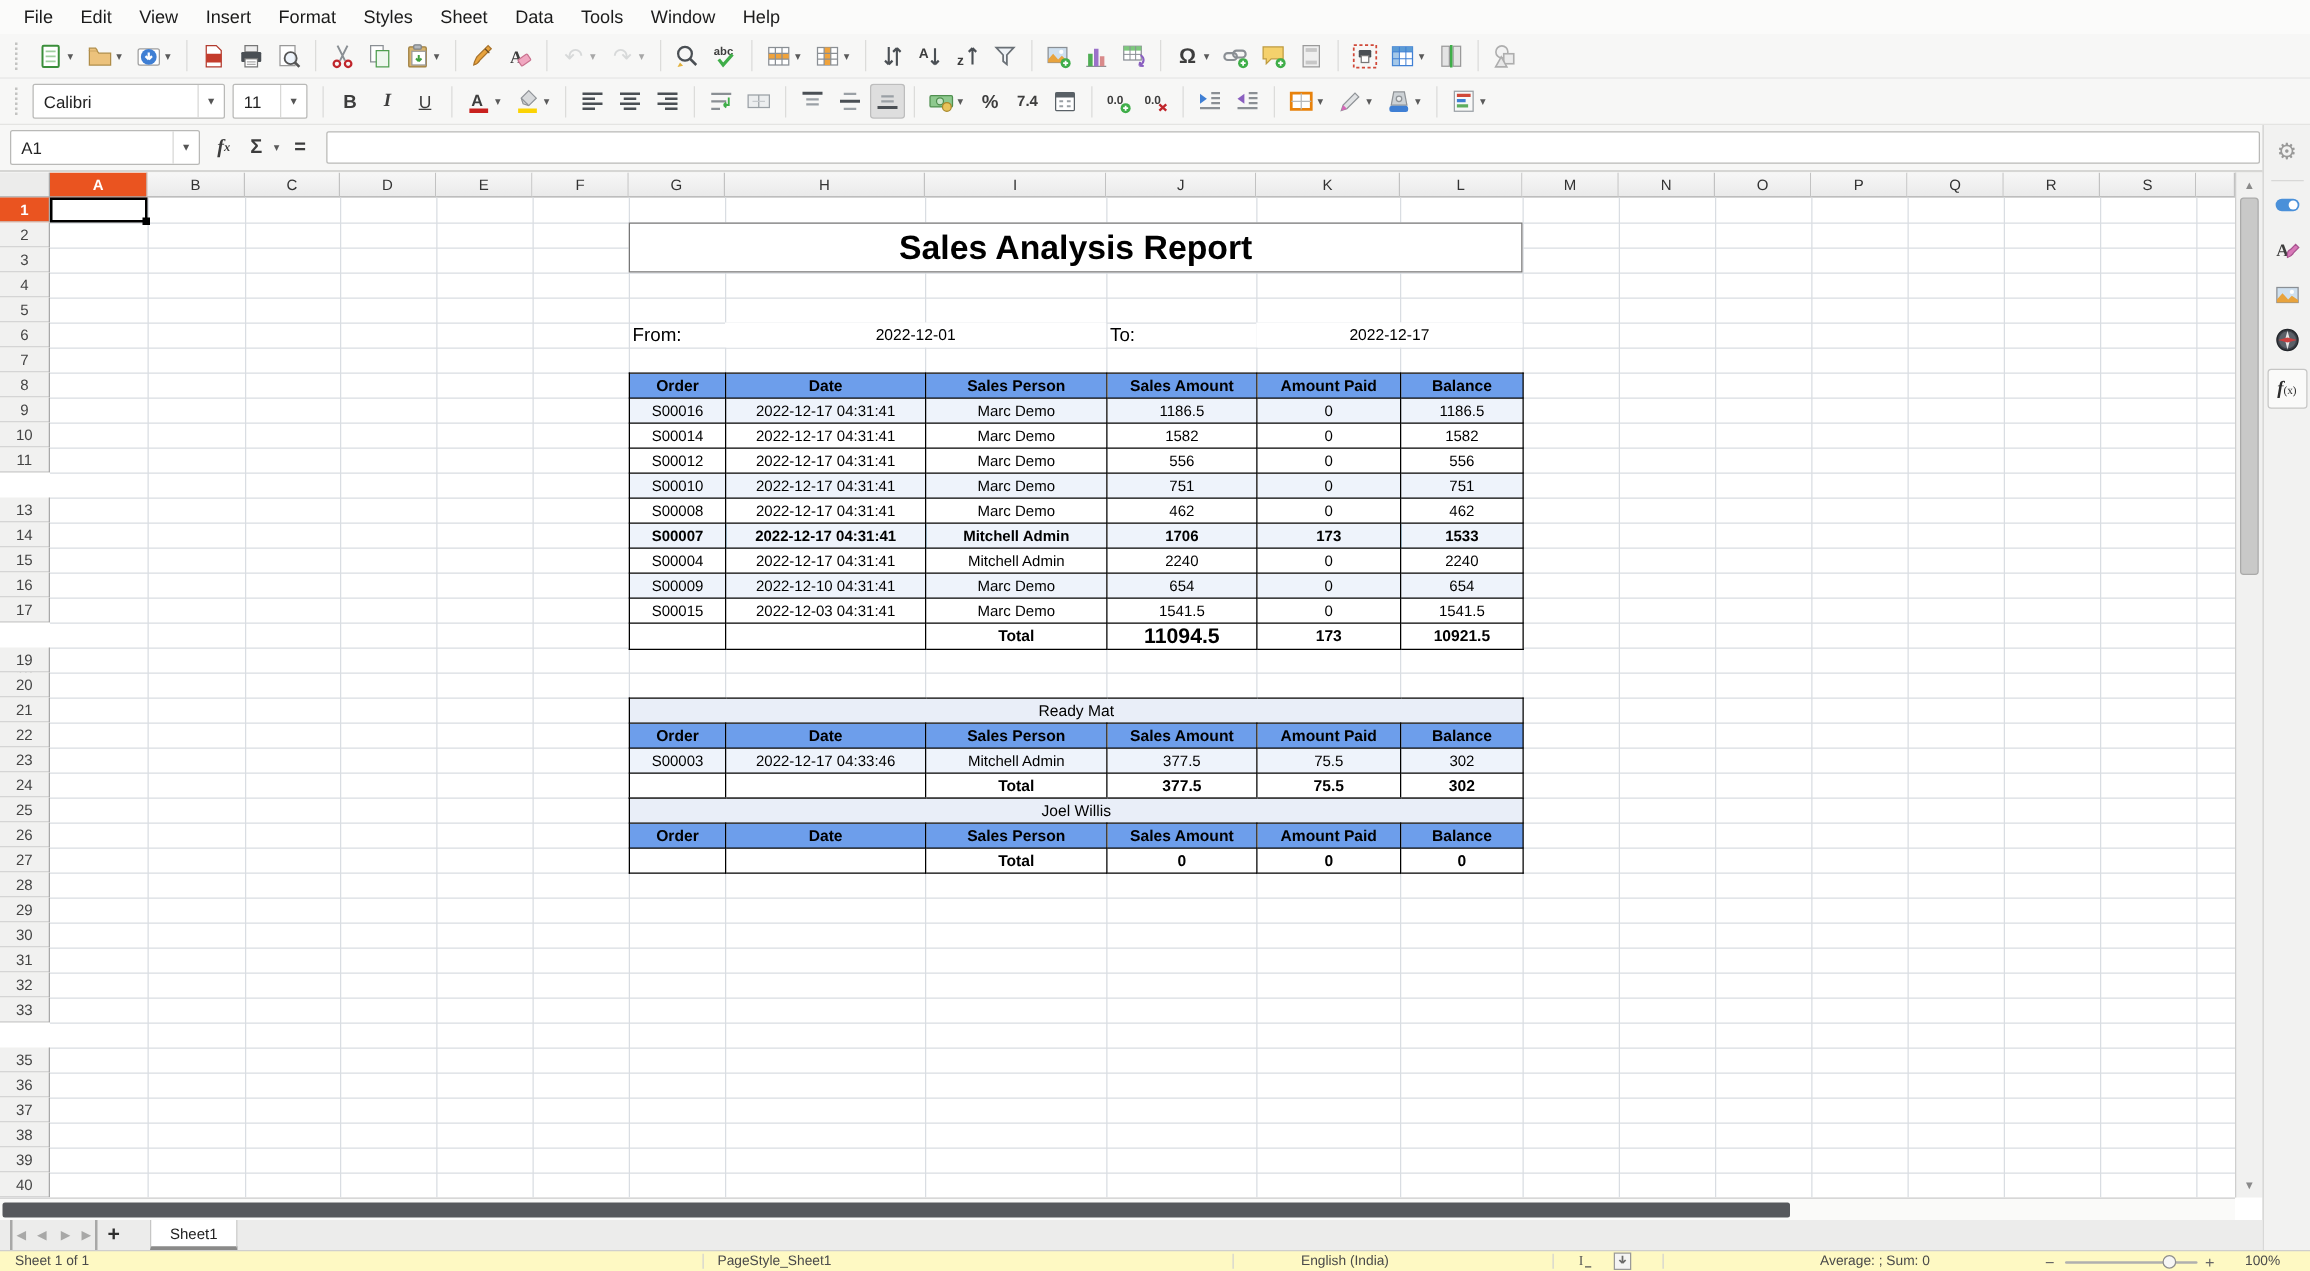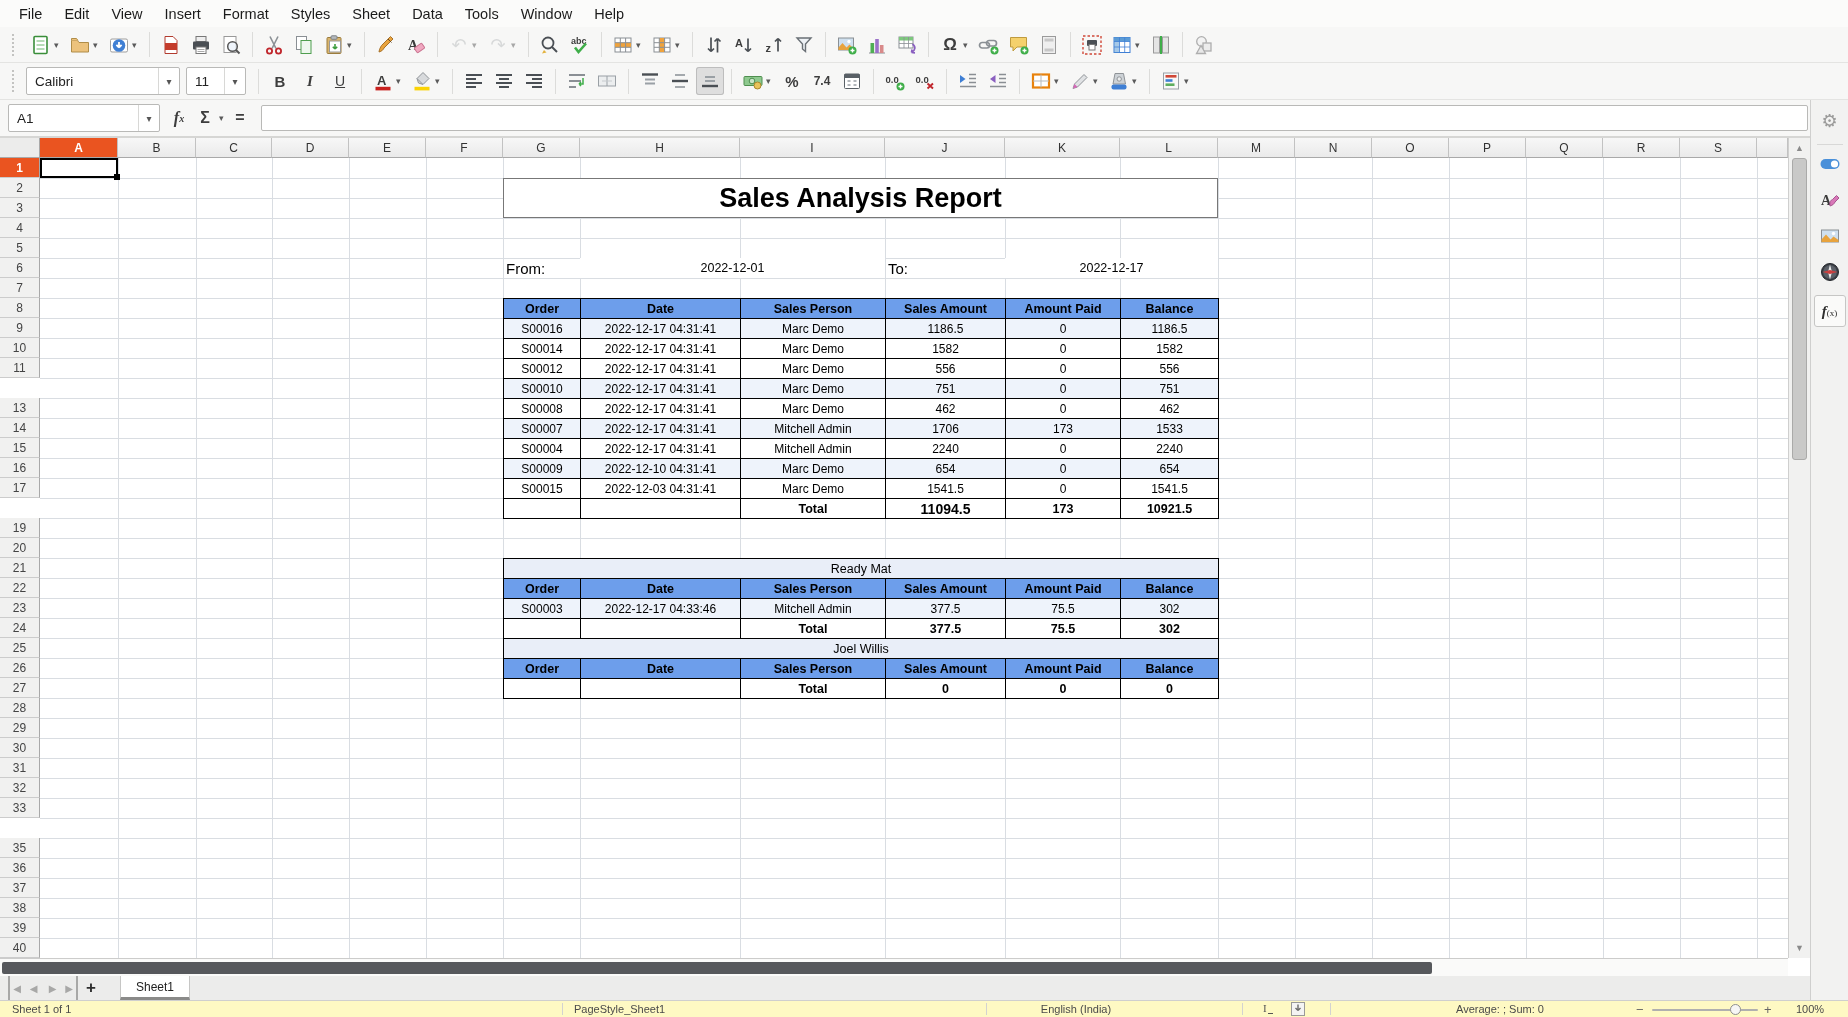--- a/index.html
+++ b/index.html
@@ -832,21 +832,21 @@
               <td style="background: rgb(238, 243, 251);">751</td>
             </tr>
             <tr>
               <td>S00008</td>
               <td>2022-12-17 04:31:41</td>
               <td>Marc Demo</td>
               <td>462</td>
               <td>0</td>
               <td>462</td>
             </tr>
-            <tr class="alt" style="background: #0ea5e9;">
+            <tr class="alt" style="background: #0ea5e9; font-weight: bold;">
               <td style="background: rgb(238, 243, 251);">S00007</td>
               <td style="background: rgb(238, 243, 251);">2022-12-17 04:31:41</td>
               <td style="background: rgb(238, 243, 251);">Mitchell Admin</td>
               <td style="background: rgb(238, 243, 251);">1706</td>
               <td style="background: rgb(238, 243, 251);">173</td>
               <td style="background: rgb(238, 243, 251);">1533</td>
             </tr>
             <tr>
               <td>S00004</td>
               <td>2022-12-17 04:31:41</td>
@@ -868,21 +868,21 @@
               <td>2022-12-03 04:31:41</td>
               <td>Marc Demo</td>
               <td>1541.5</td>
               <td>0</td>
               <td>1541.5</td>
             </tr>
             <tr>
               <td></td>
               <td></td>
               <td class="tot" style="font-weight: bold; font-size: 12.5px;">Total</td>
-              <td class="tot" style="font-weight: bold; font-size: 14px;">11094.5</td>
+              <td class="tot" style="font-weight: bold; font-size: 17px;">11094.5</td>
               <td class="tot" style="font-weight: bold; font-size: 12.5px;">173</td>
               <td class="tot" style="font-weight: bold; font-size: 12.5px;">10921.5</td>
             </tr>
           </tbody>
         </table>
         <table class="rpt" style="left: 503px; top: 420px; width: 716px;">
           <colgroup>
             <col style="width: 77px;">
             <col style="width: 160px;">
             <col style="width: 145px;">

